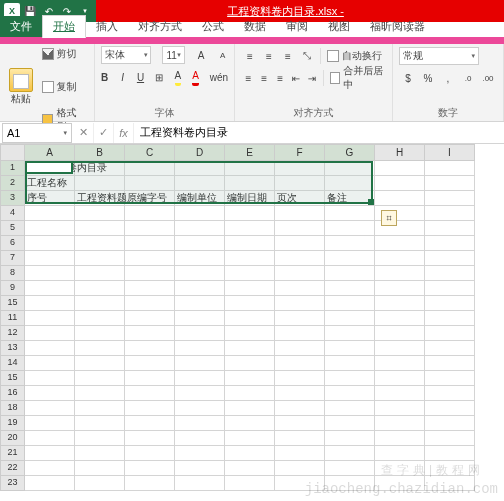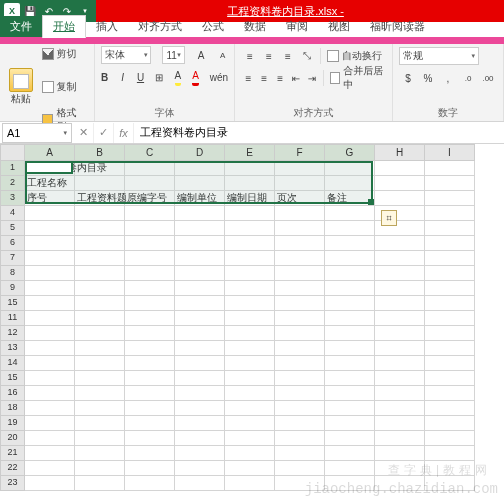--- a/index.html
+++ b/index.html
@@ -55,21 +55,21 @@
 .cell { width:50px; border-right:1px solid #d4d4d4; border-bottom:1px solid #d4d4d4; font-size:10px; padding:0 2px; line-height:13px; white-space:nowrap; overflow:visible; color:#000; }
 
 
 .selection { position:absolute; border:2px solid #217346; background:rgba(180,200,190,0.25); pointer-events:none; }
 .selection::after { content:""; position:absolute; right:-3px; bottom:-3px; width:6px; height:6px; background:#217346; }
 .active-cell { position:absolute; border:2px solid #217346; background:#fff; pointer-events:none; }
 .ctx-icn { position:absolute; width:16px; height:16px; border:1px solid #bca55d; background:#fff8e1; font-size:9px; text-align:center; line-height:14px; }
 
 
 .wm { position:absolute; right:6px; bottom:4px; font-size:14px; color:rgba(0,0,0,0.15); font-family:Liberation Mono, monospace; }
-.wm2 { position:absolute; right:13px; bottom:22px; font-size:12px; color:rgba(0,0,0,0.15); letter-spacing:4px; }
+.wm2 { position:absolute; right:20px; bottom:22px; font-size:12px; color:rgba(0,0,0,0.15); letter-spacing:4px; }
 </style>
 </head>
 <body>
 
 <div class="titlebar">
   <div class="qat">
     <div class="app-icon">X</div>
     <div class="qicn">💾</div>
     <div class="qicn">↶</div>
     <div class="qicn">↷</div>

